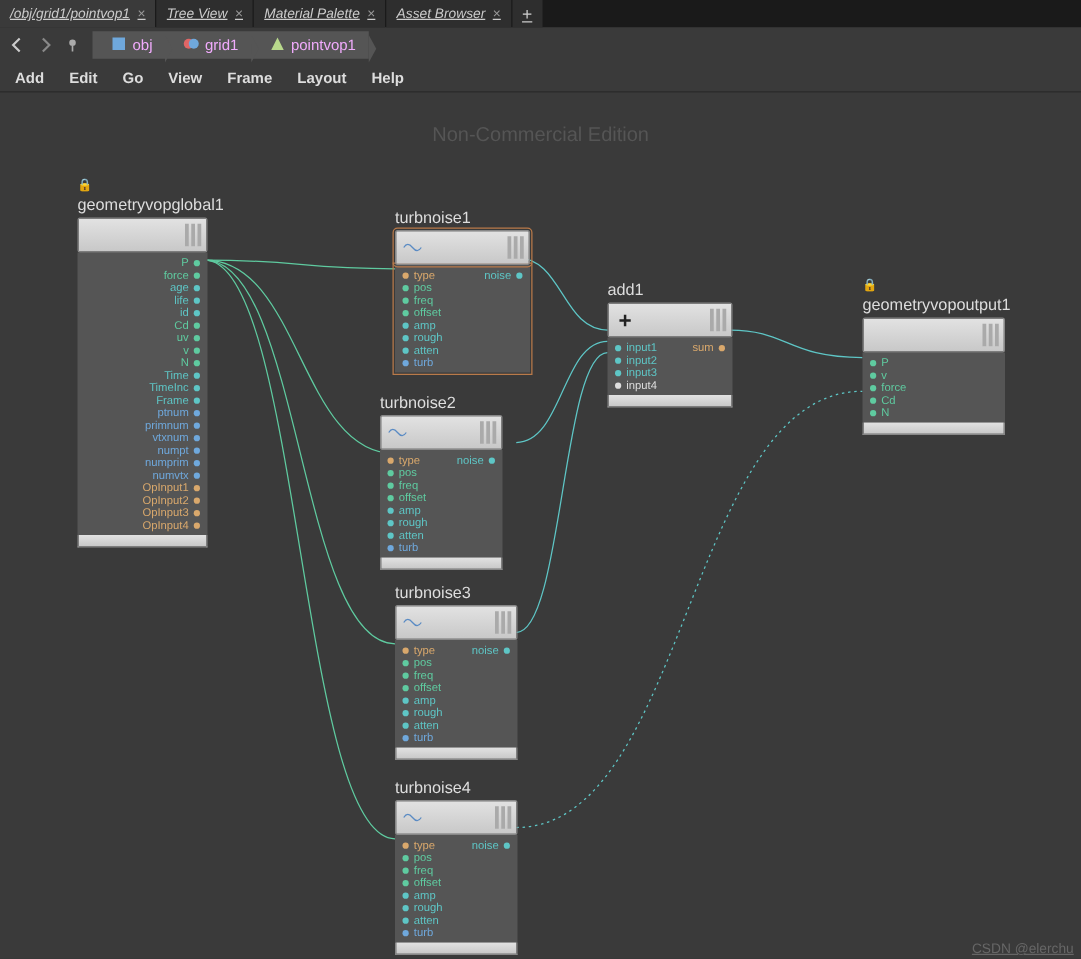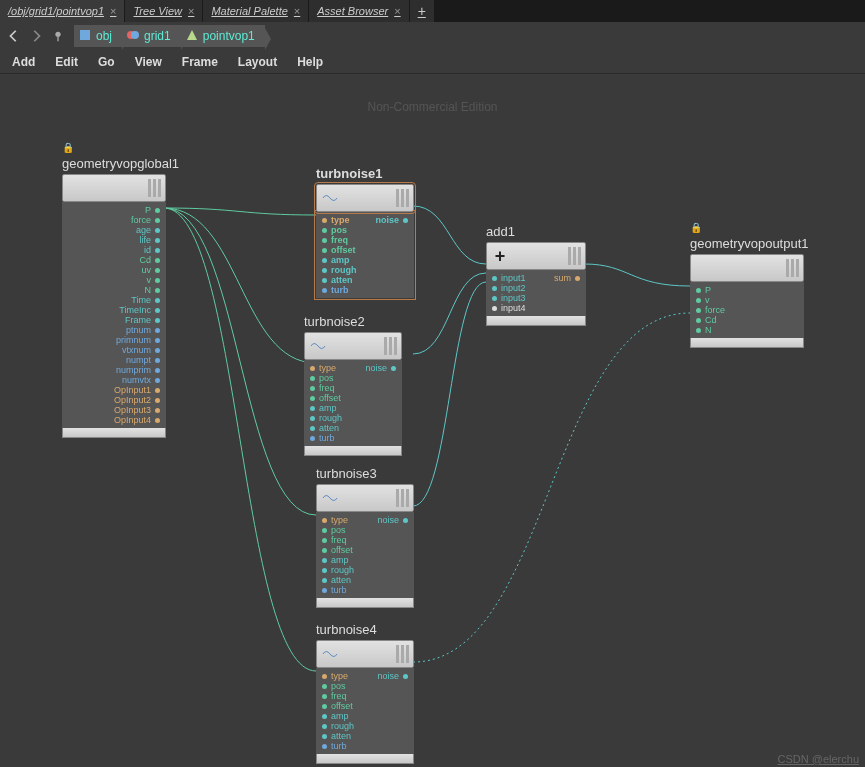--- a/index.html
+++ b/index.html
@@ -8,28 +8,28 @@
   .tabbar { height: 22px; background: #1a1a1a; display: flex; align-items: stretch; text-decoration: underline; }
   .tab { display: flex; align-items: center; padding: 0 8px; font-size: 11px; font-style: italic; color: #ccc; background: #2e2e2e; margin-right: 1px; gap: 6px; }
   .tab.active { background: #3a3a3a; }
   .tab .x { font-style: normal; font-size: 11px; color: #999; }
   .tab.plus { font-style: normal; font-size: 14px; color: #ccc; }
 
   .toolbar { height: 28px; background: #3a3a3a; display: flex; align-items: center; padding: 0 4px; gap: 2px; }
   .tb-btn { width: 20px; height: 20px; display: flex; align-items: center; justify-content: center; color: #ccc; }
   .tb-btn svg { width: 14px; height: 14px; }
   .crumb { display: flex; align-items: center; height: 22px; background: #555; margin-left: 4px; }
-  .crumb-seg { display: flex; align-items: center; padding: 0 10px 0 4px; gap: 4px; font-size: 12px; color: #5eead4; position: relative; }
+  .crumb-seg { display: flex; align-items: center; padding: 0 10px 0 14px; gap: 4px; font-size: 12px; color: #f0abfc; position: relative; }
   .crumb-seg::after { content: ""; position: absolute; right: -6px; top: 0; width: 0; height: 0; border-top: 11px solid transparent; border-bottom: 11px solid transparent; border-left: 6px solid #555; }
 
   .menubar { height: 24px; background: #3a3a3a; display: flex; align-items: center; padding: 0 12px; gap: 20px; border-bottom: 1px solid #2a2a2a; }
   .menu-item { font-size: 12px; color: #ddd; font-weight: bold; }
 
   .canvas { position: absolute; top: 76px; left: 0; right: 0; bottom: 0; background: #3a3a3a; }
-  .watermark1 { position: absolute; top: 24px; left: 50%; transform: translateX(-50%); font-size: 12px; color: #555; font-weight: 500; }
+  .watermark1 { position: absolute; top: 24px; left: 50%; transform: translateX(-50%); font-size: 16px; color: #555; font-weight: 500; }
   .watermark2 { position: absolute; top: 22px; right: 10px; font-size: 22px; color: #555; font-weight: 600; }
   .bottom-wm { position: absolute; bottom: 2px; right: 6px; font-size: 11px; color: #666; text-decoration: underline; }
 
   .node { position: absolute; }
   .lock { position: absolute; top: -14px; left: 0; font-size: 10px; color: #888; }
   .node-title { font-size: 13px; color: #ddd; margin-bottom: 3px; }
   .node-header { height: 28px; background: linear-gradient(#e2e2e2,#c8c8c8); border: 1px solid #888; border-radius: 2px; display: flex; align-items: center; padding: 0 4px; position: relative; }
   .node-header.sel { outline: 1px solid #b97a4a; outline-offset: 1px; }
   .hdr-icon { width: 18px; height: 18px; display: flex; align-items: center; justify-content: center; }
   .hdr-bars { margin-left: auto; display: flex; gap: 2px; }
@@ -241,21 +241,21 @@
           <span class="port-dot d-orange"></span>
         </div>
         <div class="port-row">
           <span class="port-label c-orange">OpInput4</span>
           <span class="port-dot d-orange"></span>
         </div>
       </div>
     <div class="footer-line"></div>
   </div>
 
-  <div class="node" style="left:316px; top:90px; width:98px;font-weight:bold;">
+  <div class="node" style="left:316px; top:90px; width:108px;">
     <div class="node-title">turbnoise1</div>
     <div class="node-header sel">
         <span class="hdr-icon">
           <svg width="16" height="12">
             <path d="M1 6 Q4 1 8 6 T15 6" stroke="#5a8bc4" fill="none"></path>
           </svg>
         </span>
         <div class="hdr-bars">
           <span></span>
           <span></span>

